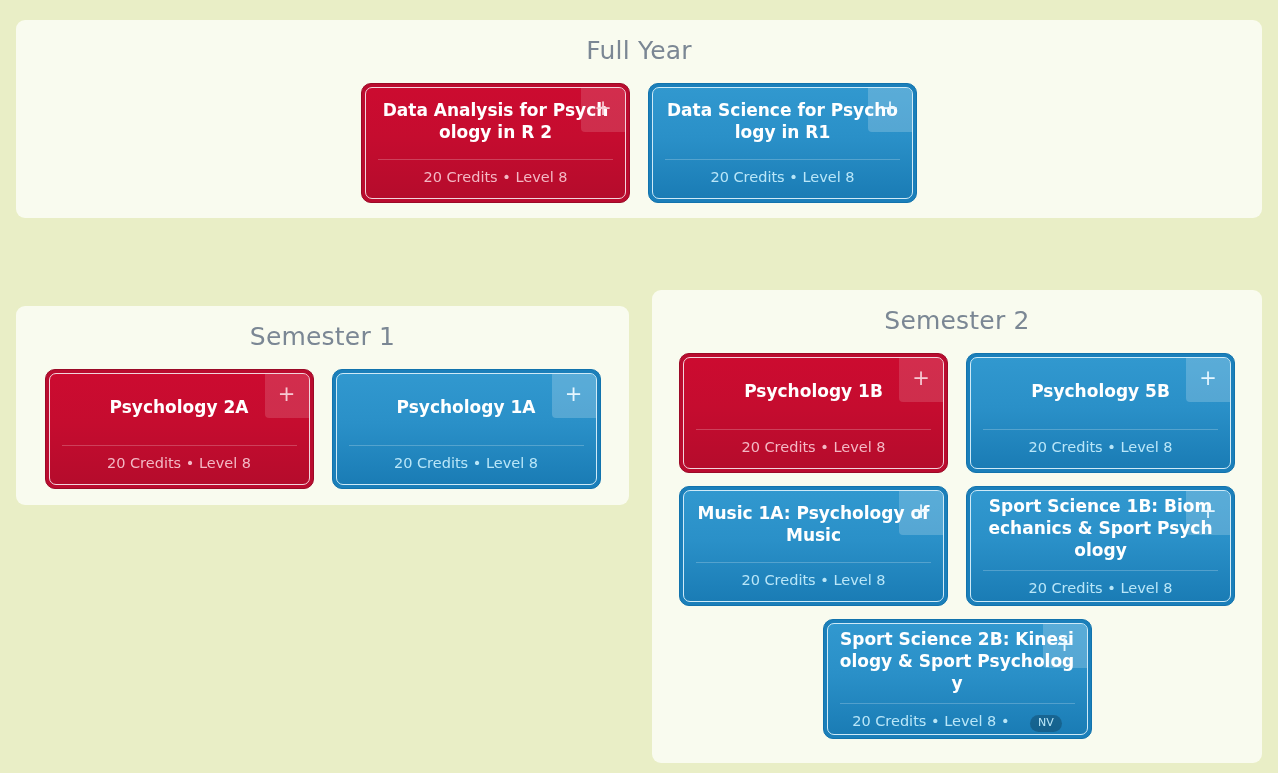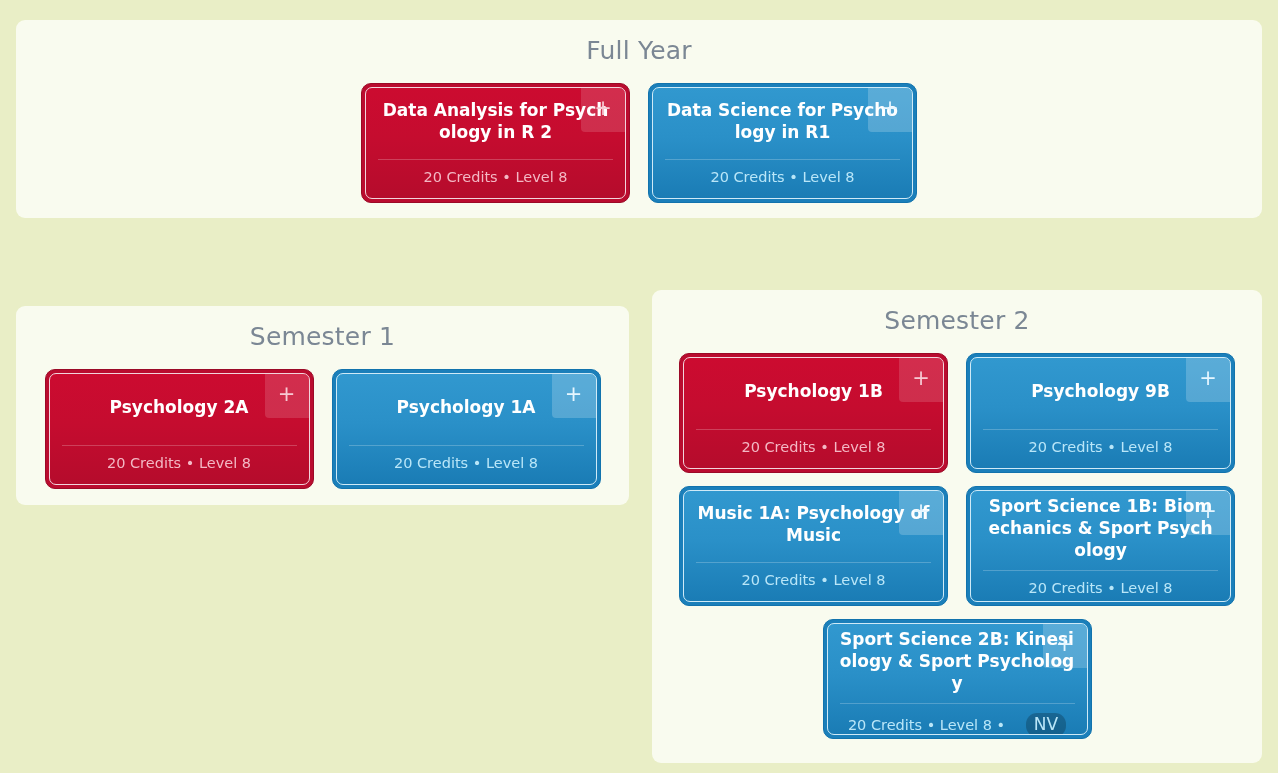--- a/index.html
+++ b/index.html
@@ -155,21 +155,21 @@
     text-align: center;
     line-height: 1.2;
     user-select: none;
     white-space: nowrap;
   }
   .meta-badge {
     display: inline-block;
     background: rgba(0,0,0,0.22);
     border-radius: 11px;
     padding: 2px 8px 3px 8px;
-    font-size: 17px;
+    font-size: 11px;
     line-height: 1.1;
     margin-left: 16px;
     vertical-align: baseline;
   }
 
   
   .plus-btn {
     position: absolute;
     top: 0;
     right: 0;
@@ -290,21 +290,21 @@
           </div>
         </div>
       </div>
 
       <div class="card blue">
         <div class="card-inner">
           <div class="plus-btn">
             <span class="glyph">+</span>
           </div>
           <div class="card-body">
-            <div class="card-title">Psychology 9B</div>
+            <div class="card-title">Psychology 5B</div>
           </div>
           <div class="card-foot">
             <div class="card-divider"></div>
             <div class="card-meta">20 Credits • Level 8</div>
           </div>
         </div>
       </div>
 
     </div>
 

